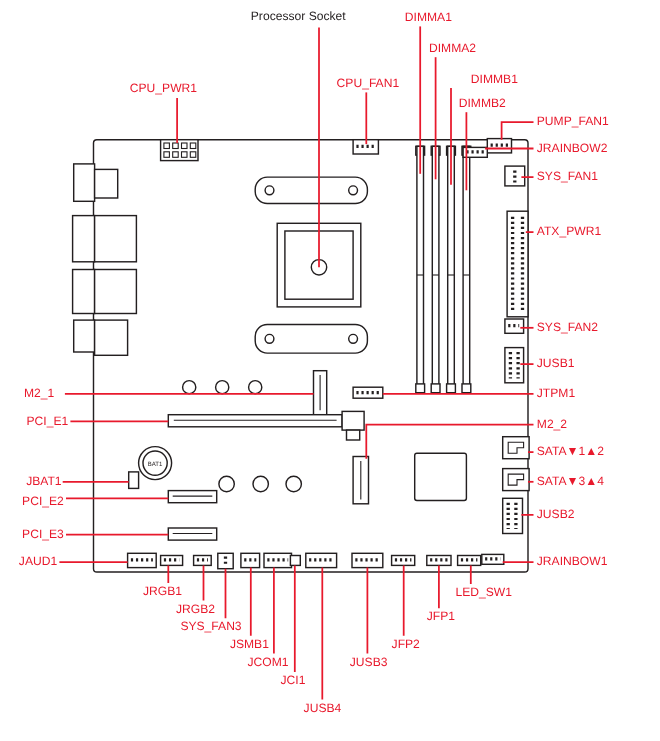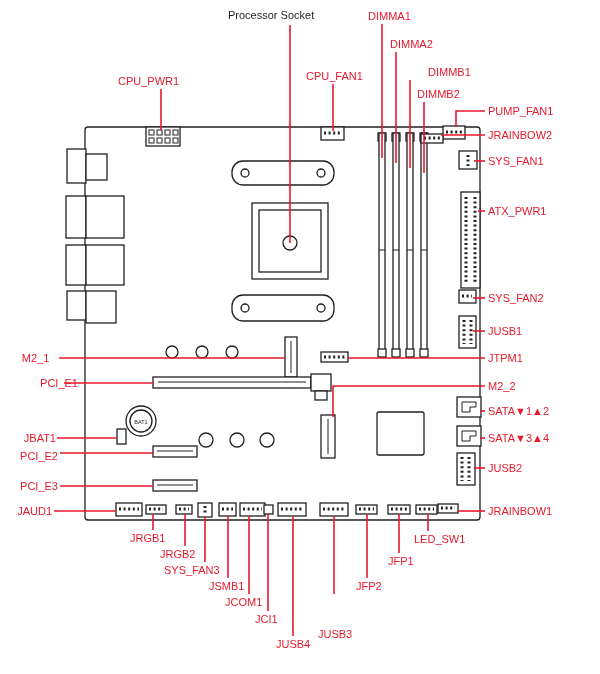--- a/index.html
+++ b/index.html
@@ -229,31 +229,31 @@
   <div class="lbl" style="left:488px; top:292px;">SYS_FAN2</div>
   <div class="lbl" style="left:488px; top:325px;">JUSB1</div>
   <div class="lbl" style="left:488px; top:352px;">JTPM1</div>
   <div class="lbl" style="left:488px; top:380px;">M2_2</div>
   <div class="lbl" style="left:488px; top:405px;">SATA▼1▲2</div>
   <div class="lbl" style="left:488px; top:432px;">SATA▼3▲4</div>
   <div class="lbl" style="left:488px; top:462px;">JUSB2</div>
   <div class="lbl" style="left:488px; top:505px;">JRAINBOW1</div>
 
   <div class="lbl lbl--r" style="left:14px; width:43px; top:352px;text-align:center;">M2_1</div>
-  <div class="lbl lbl--r" style="left:30px; width:48px; top:377px;">PCI_E1</div>
+  <div class="lbl lbl--r" style="left:14px; width:48px; top:377px;">PCI_E1</div>
   <div class="lbl lbl--r" style="left:10px; width:46px; top:432px;">JBAT1</div>
   <div class="lbl lbl--r" style="left:10px; width:48px; top:450px;">PCI_E2</div>
   <div class="lbl lbl--r" style="left:10px; width:48px; top:480px;">PCI_E3</div>
   <div class="lbl lbl--r" style="left:6px; width:46px; top:505px;">JAUD1</div>
 
   <div class="lbl" style="left:130px; top:532px;">JRGB1</div>
   <div class="lbl" style="left:160px; top:548px;">JRGB2</div>
   <div class="lbl" style="left:164px; top:564px;">SYS_FAN3</div>
   <div class="lbl" style="left:209px; top:580px;">JSMB1</div>
   <div class="lbl" style="left:225px; top:596px;">JCOM1</div>
   <div class="lbl" style="left:255px; top:613px;">JCI1</div>
   <div class="lbl" style="left:276px; top:638px;">JUSB4</div>
-  <div class="lbl" style="left:318px; top:628px;text-align:center;">JUSB3</div>
+  <div class="lbl" style="left:318px; top:596px;text-align:center;">JUSB3</div>
   <div class="lbl" style="left:356px; top:580px;">JFP2</div>
   <div class="lbl" style="left:388px; top:555px;">JFP1</div>
   <div class="lbl" style="left:414px; top:533px;">LED_SW1</div>
 
 </div>
 
 </body></html>

